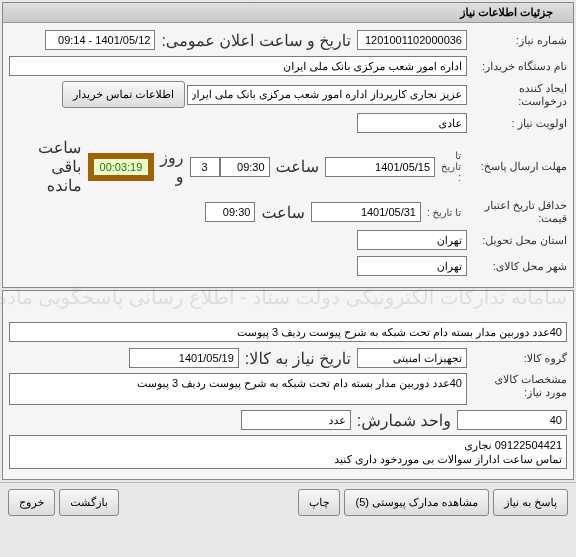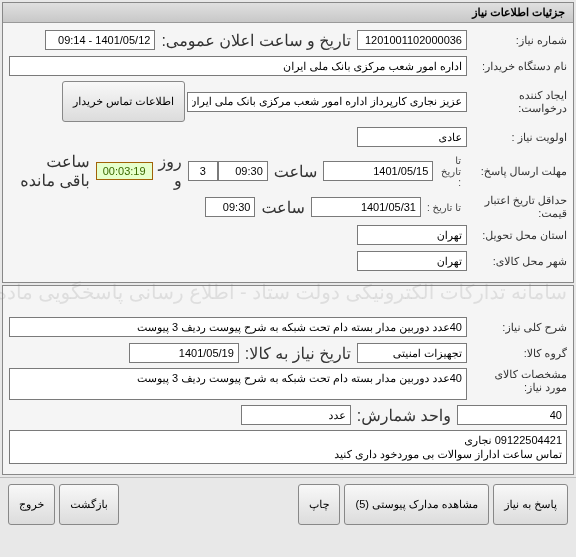--- a/index.html
+++ b/index.html
@@ -16,21 +16,21 @@
   margin: 0;
 }
 .panel {
   border: 1px solid #888;
   margin: 2px;
   background: #f5f5f5;
 }
 .panel-header {
   background: linear-gradient(to bottom, #e0e0e0, #c8c8c8);
   color: #000;
-  padding: 3px 8px;
+  padding: 3px 20px;
   font-size: 11px;
   font-weight: bold;
   border-bottom: 1px solid #999;
 }
 .panel-body {
   padding: 6px;
 }
 .row {
   display: flex;
   align-items: center;
@@ -63,29 +63,29 @@
 .input-full { flex: 1; }
 .mid-label {
   padding: 0 6px;
   font-size: 16px;
   color: #333;
 }
 .btn {
   background: linear-gradient(to bottom, #f8f8f8, #dcdcdc);
   border: 1px solid #888;
   border-radius: 3px;
-  padding: 13px 10px;
+  padding: 6px 10px;
   font-size: 11px;
   font-family: inherit;
   cursor: pointer;
   margin: 0 2px;
 }
 .countdown {
   background: #e6ffcc;
-  border: 1px solid #a16207;
+  border: 6px solid #a16207;
   color: #3a6a00;
   padding: 2px 6px;
   font-size: 11px;
   display: inline-block;
 }
 .footer {
   display: flex;
   justify-content: space-between;
   align-items: center;
   padding: 6px;
@@ -180,21 +180,20 @@
     </div>
 
   </div>
 </div>
 
 <div class="panel watermark-area">
   <div class="panel-body">
     <div class="watermark">سامانه تدارکات الکترونیکی دولت ستاد - اطلاع رسانی پاسخگویی ماده واحده</div>
 
     <div class="row">
-      <span class="label label-wide">شرح کلی نیاز:</span>
       <input class="input input-full" readonly="" value="40عدد دوربین مدار بسته دام تحت شبکه به شرح پیوست ردیف 3 پیوست" style="">
     </div>
 
     <div class="row">
       <span class="label label-wide">گروه کالا:</span>
       <input class="input input-md" readonly="" value="تجهیزات امنیتی" style="">
       <span class="mid-label">تاریخ نیاز به کالا:</span>
       <input class="input input-md" readonly="" value="1401/05/19" style="">
     </div>
 

